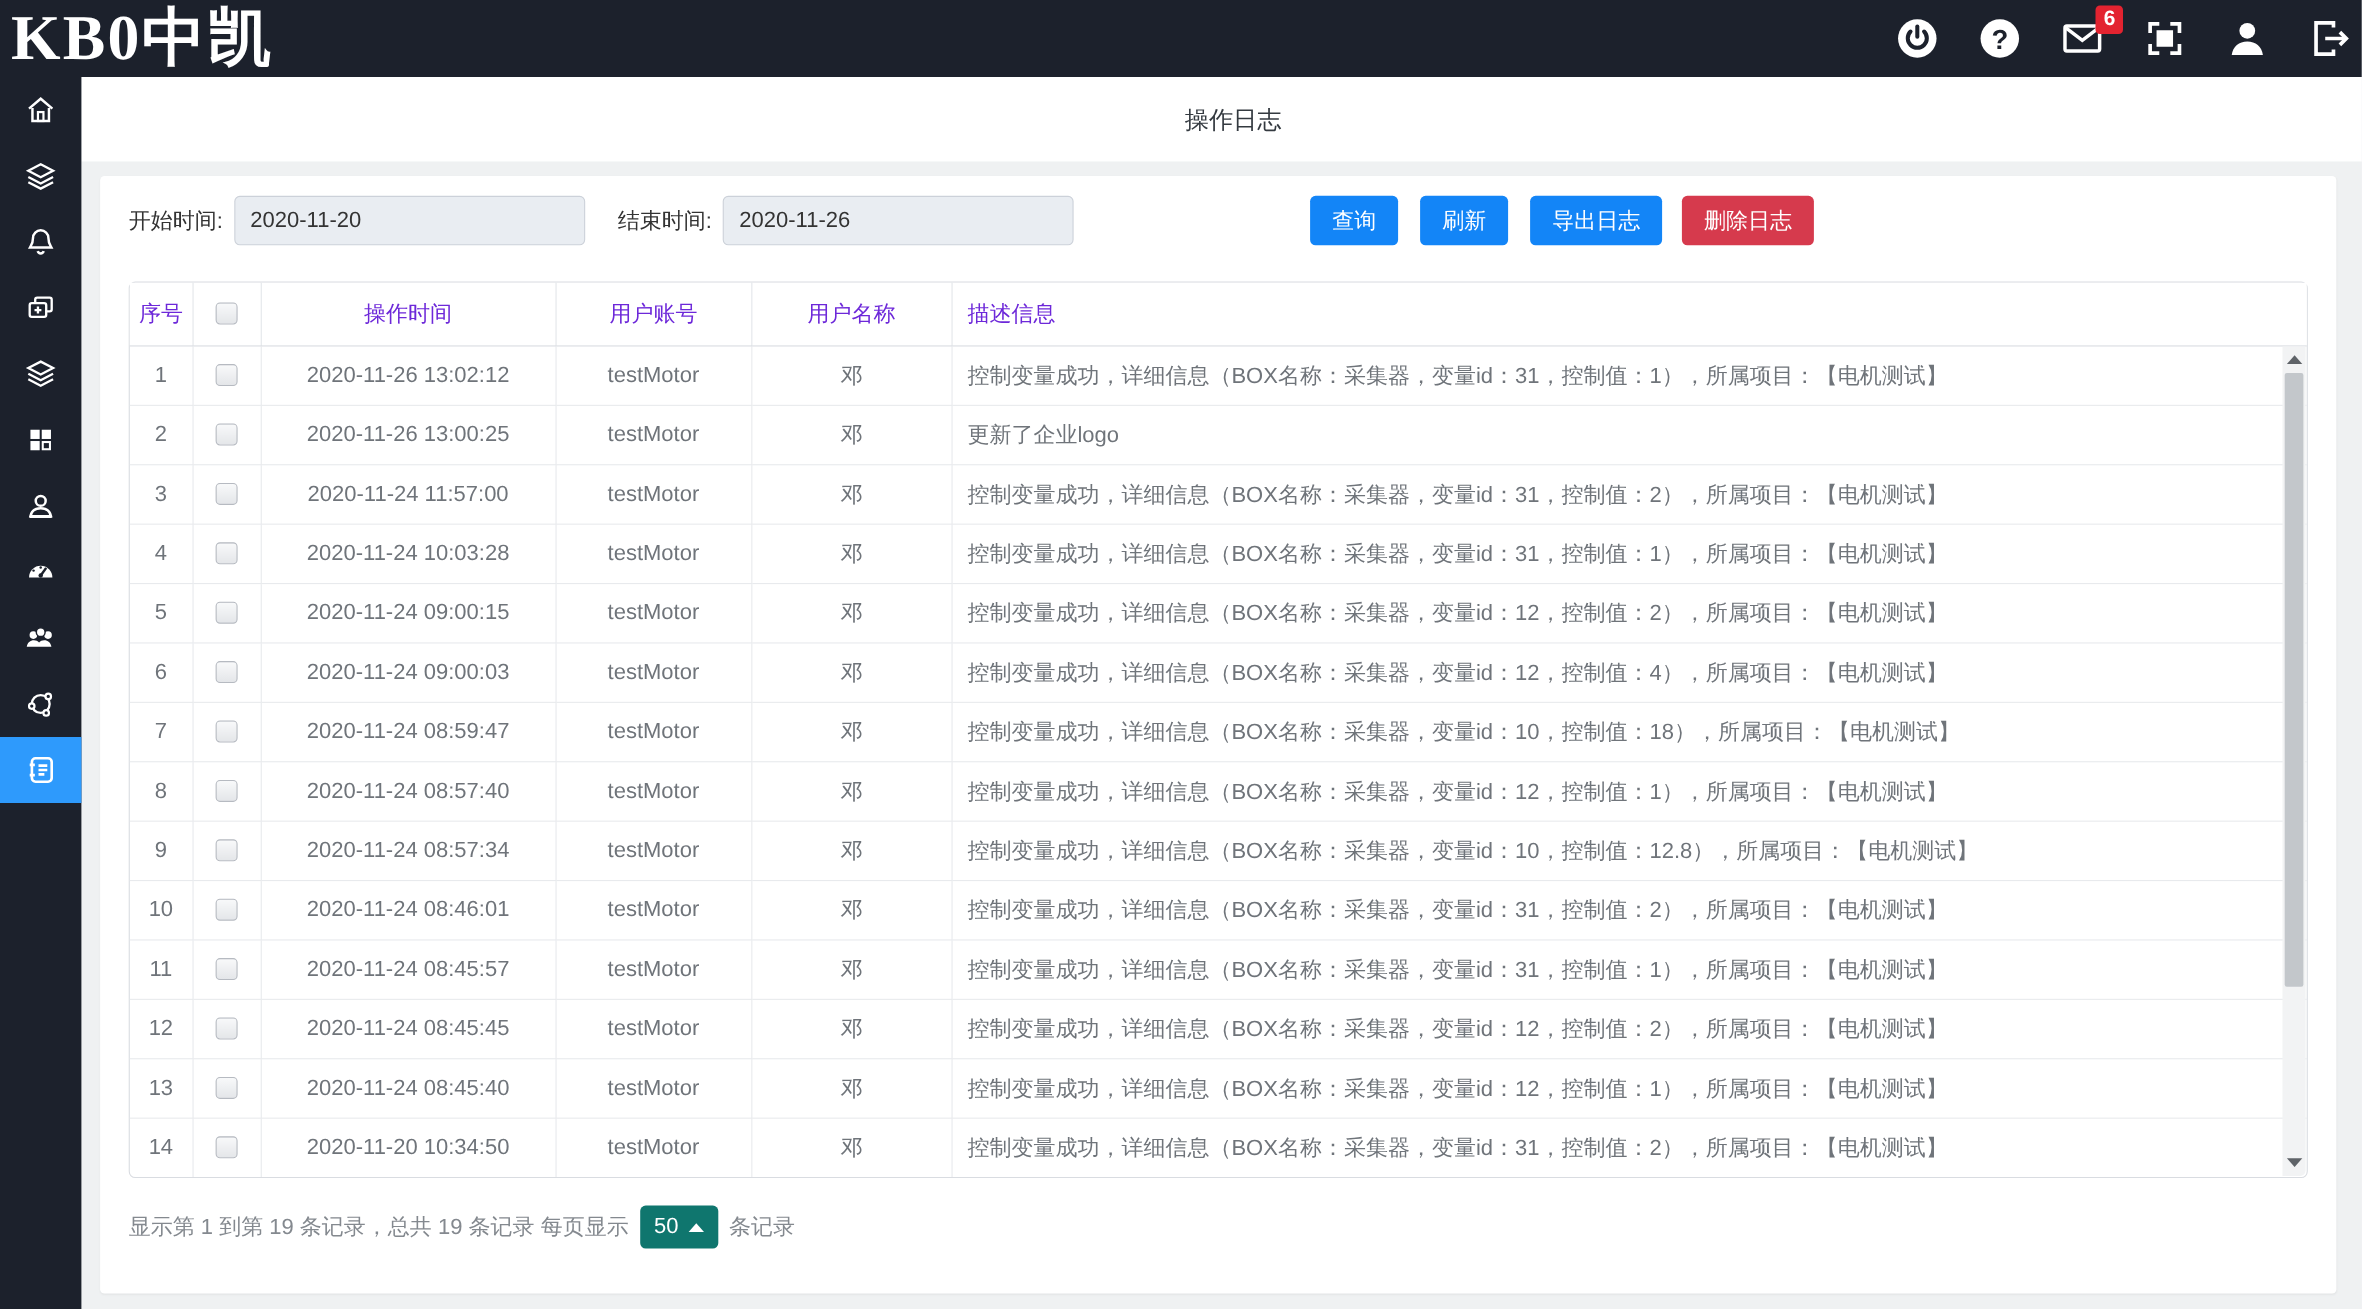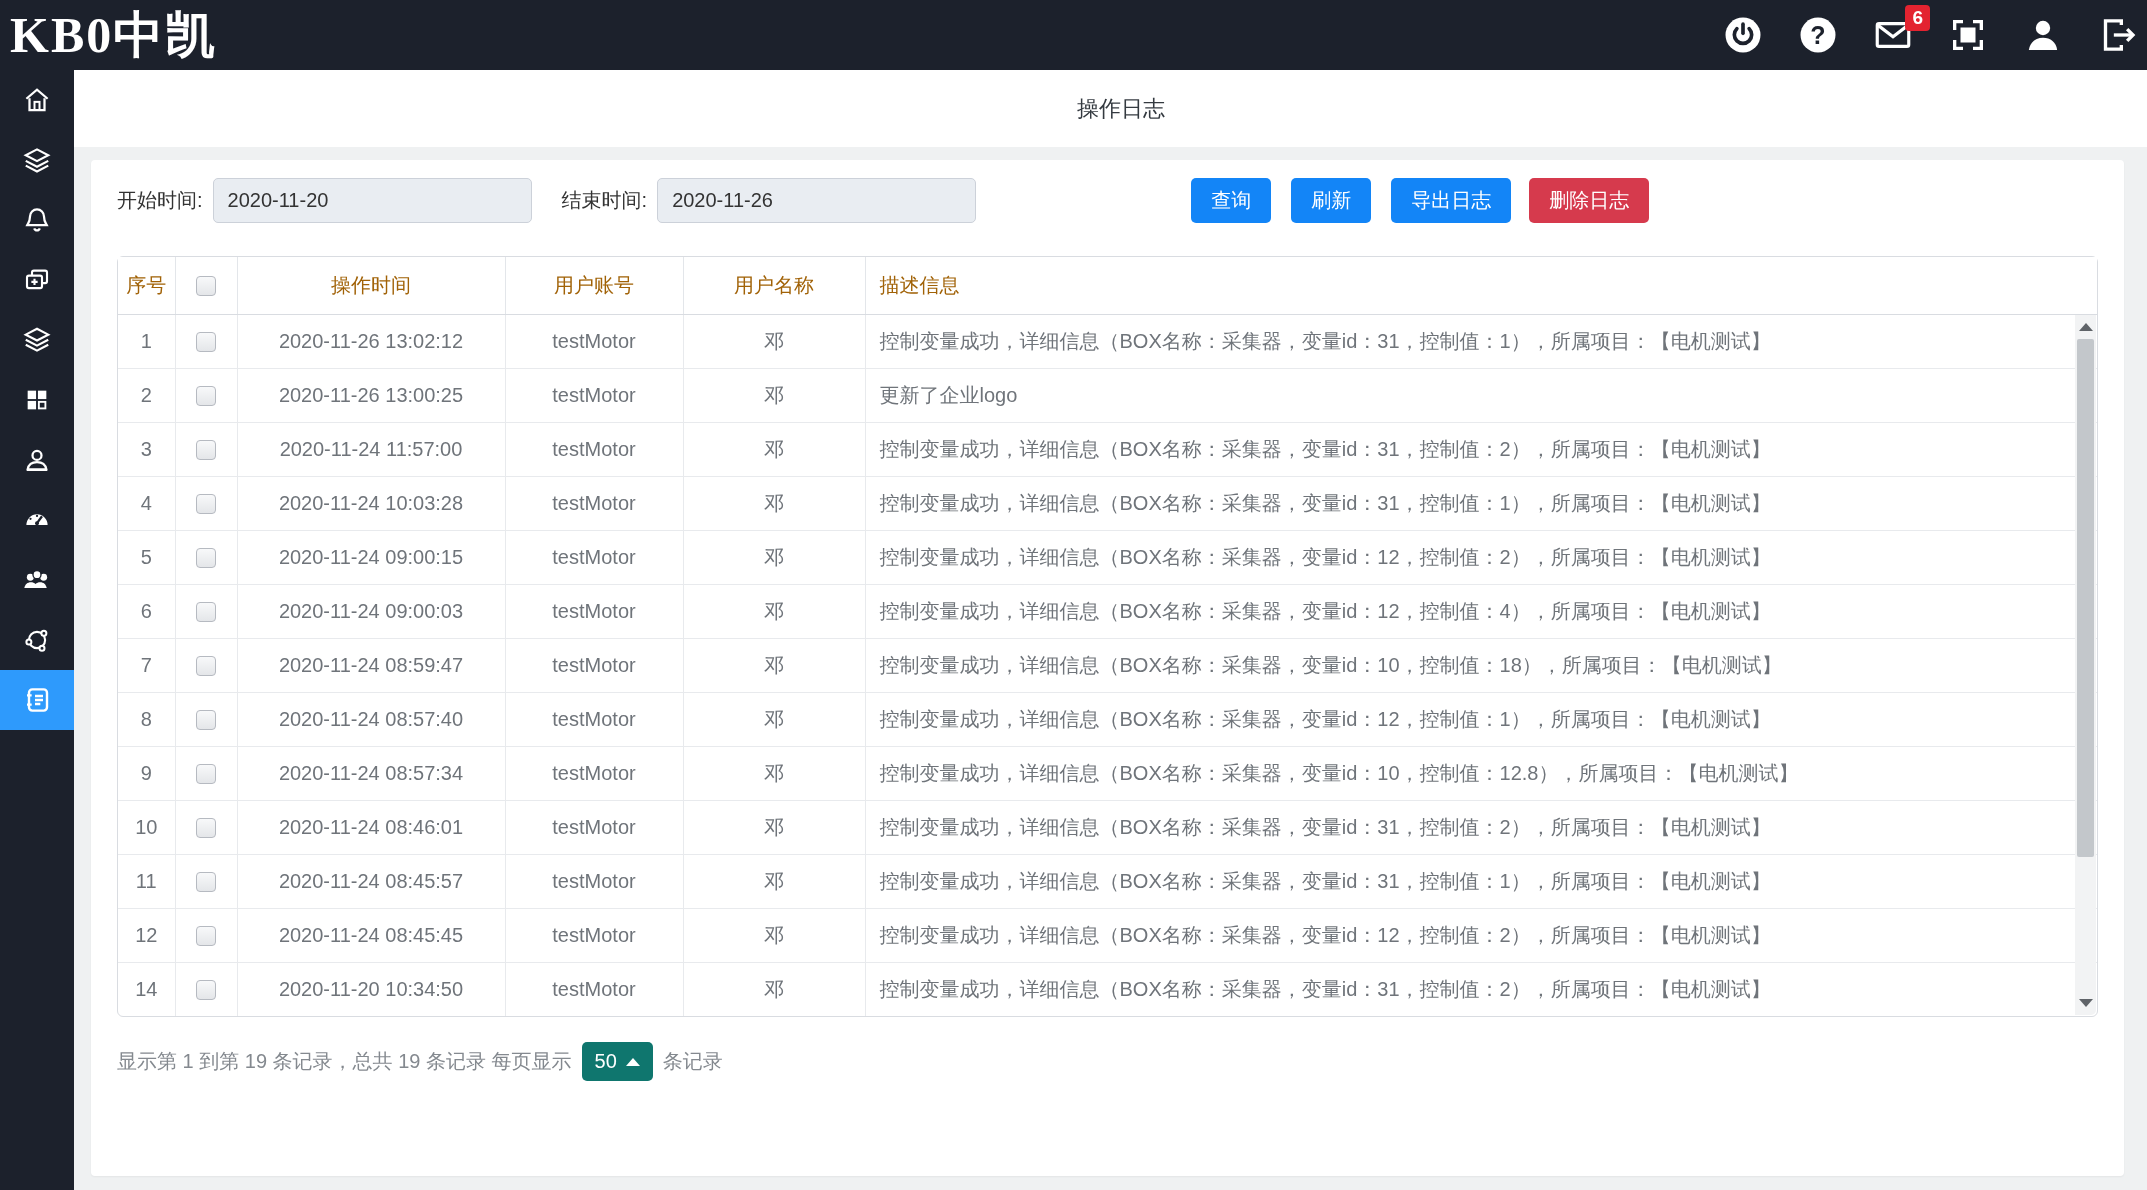--- a/index.html
+++ b/index.html
@@ -3,21 +3,21 @@
 <meta charset="utf-8">
 <style>
   * { margin:0; padding:0; box-sizing:border-box; }
   html,body { width:2147px; height:1190px; overflow:hidden; background:#eff1f2;
     font-family:"Liberation Sans", sans-serif; }
 
   
   .navbar { position:absolute; left:0; top:0; width:2147px; height:70px;
     background:#1c212c; display:flex; align-items:center; justify-content:space-between; z-index:20; }
   .logo { color:#fff; font-family:"Liberation Serif", serif; font-weight:600;
-    font-size:50px; letter-spacing:2px; padding-left:10px; line-height:70px; }
+    font-size:58px; letter-spacing:2px; padding-left:10px; line-height:70px; }
   .nav-icons { display:flex; gap:33px; padding-right:8px; align-items:center; }
   .nav-icon { position:relative; width:42px; height:42px; display:flex;
     align-items:center; justify-content:center; cursor:pointer; }
   .badge { position:absolute; top:-9px; right:-16px; background:#e32330; color:#fff;
     font-size:19px; font-weight:bold; padding:1px 7px; border-radius:4px; line-height:24px; }
 
   
   .sidebar { position:absolute; left:0; top:70px; width:74px; height:1120px;
     background:#1c212c; z-index:10; }
   .side-item { width:74px; height:60px; display:flex; align-items:center;
@@ -42,21 +42,21 @@
     font-family:"Liberation Sans", sans-serif; }
   .btns { display:flex; margin-left:215px; gap:20px; }
   .btn { height:45px; border:none; border-radius:5px; color:#fff; font-size:20px;
     padding:0 20px; cursor:pointer; font-family:"Liberation Sans", sans-serif; white-space:nowrap; }
   .btn.blue { background:#1385f7; }
   .btn.red  { background:#d63a4d; margin-left:18px; }
 
   
   .table-wrap { position:relative; border:1px solid #d9dce1; border-radius:6px; }
   table { width:100%; border-collapse:collapse; table-layout:fixed; }
-  th { height:57px; font-size:20px; font-weight:normal; color:#a16207;
+  th { height:57px; font-size:20px; font-weight:normal; color:#6d28d9;
     border-bottom:1px solid #d9dce1; border-right:1px solid #e3e6ea; background:#fff; }
   th:last-child { border-right:none; text-align:left; padding-left:14px; }
   td { height:54px; font-size:20px; color:#6f747a; border-bottom:1px solid #e8eaed;
     border-right:1px solid #e8eaed; text-align:center; white-space:nowrap; overflow:hidden; }
   td:last-child { border-right:none; }
   tr:last-child td { border-bottom:none; }
   td.desc { text-align:left; padding:0 30px 0 14px; }
   .cb { display:inline-block; width:20px; height:20px; border:1px solid #b6bac1;
     border-radius:4px; background:linear-gradient(#f8f9fa,#e4e6e9); vertical-align:middle; cursor:pointer; }
 
@@ -377,20 +377,28 @@
   </tr>
             <tr>
     <td>12</td>
     <td><span class="cb"></span></td>
     <td>2020-11-24 08:45:45</td>
     <td>testMotor</td>
     <td>邓</td>
     <td class="desc">控制变量成功，详细信息（BOX名称：采集器，变量id：12，控制值：2），所属项目：【电机测试】</td>
   </tr>
             <tr>
+    <td>13</td>
+    <td><span class="cb"></span></td>
+    <td>2020-11-24 08:45:40</td>
+    <td>testMotor</td>
+    <td>邓</td>
+    <td class="desc">控制变量成功，详细信息（BOX名称：采集器，变量id：12，控制值：1），所属项目：【电机测试】</td>
+  </tr>
+            <tr>
     <td>14</td>
     <td><span class="cb"></span></td>
     <td>2020-11-20 10:34:50</td>
     <td>testMotor</td>
     <td>邓</td>
     <td class="desc">控制变量成功，详细信息（BOX名称：采集器，变量id：31，控制值：2），所属项目：【电机测试】</td>
   </tr>
           </tbody>
       </table>
       <div class="vscroll">

